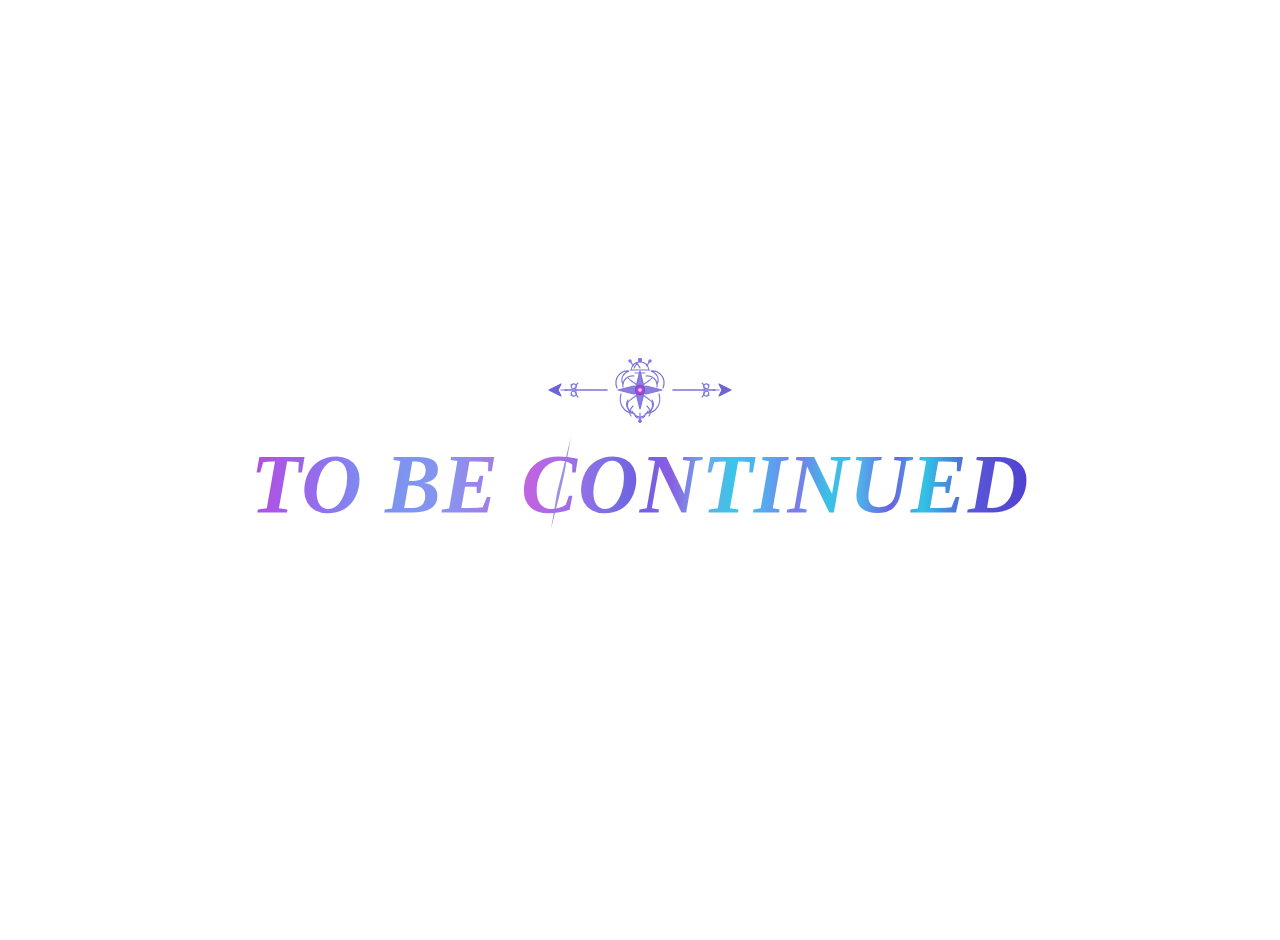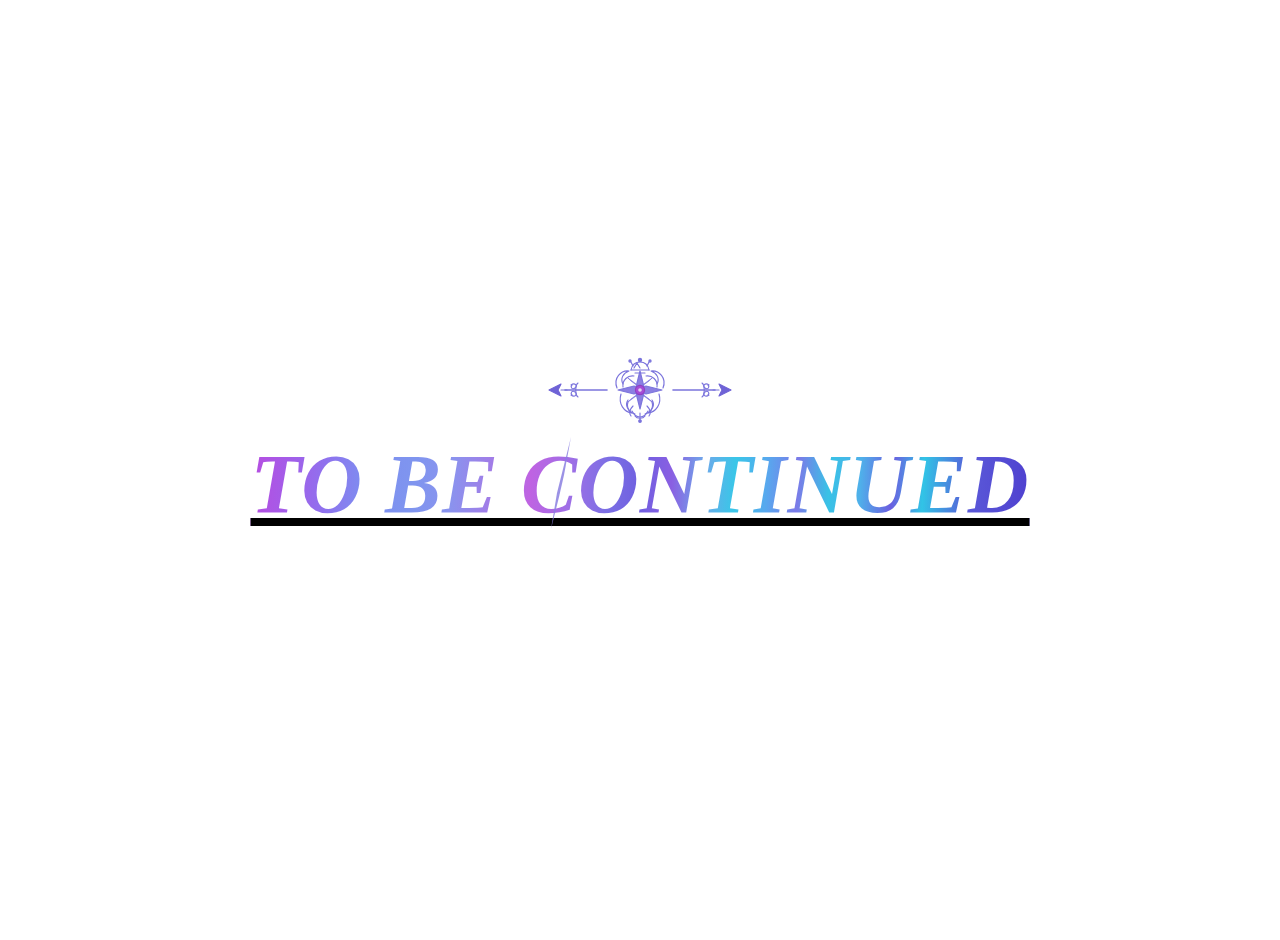--- a/index.html
+++ b/index.html
@@ -42,21 +42,20 @@
   
   .title-wrap {
     position: absolute;
     left: 0;
     top: 430px;
     width: 1280px;
     height: 110px;
     display: flex;
     align-items: center;
     justify-content: center;
-    text-decoration: underline;
   }
   .title-stack {
     position: relative;
     display: inline-block;
     line-height: 1;
   }
   .title {
     display: block;
     font-family: "Liberation Serif", "DejaVu Serif", serif;
     font-style: italic;

